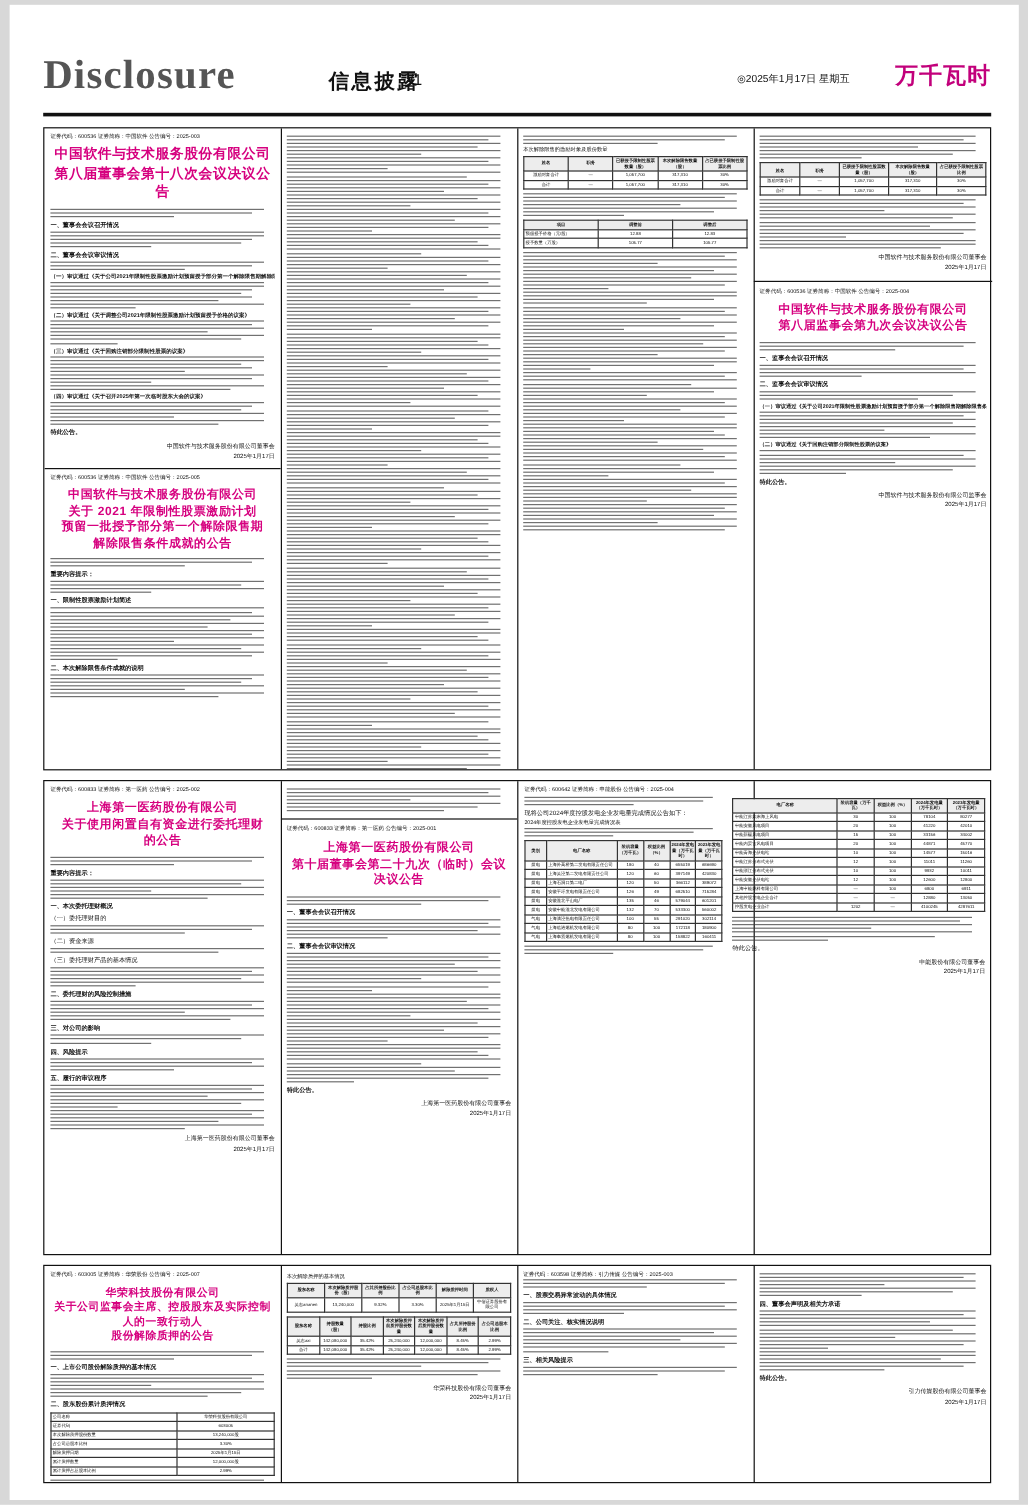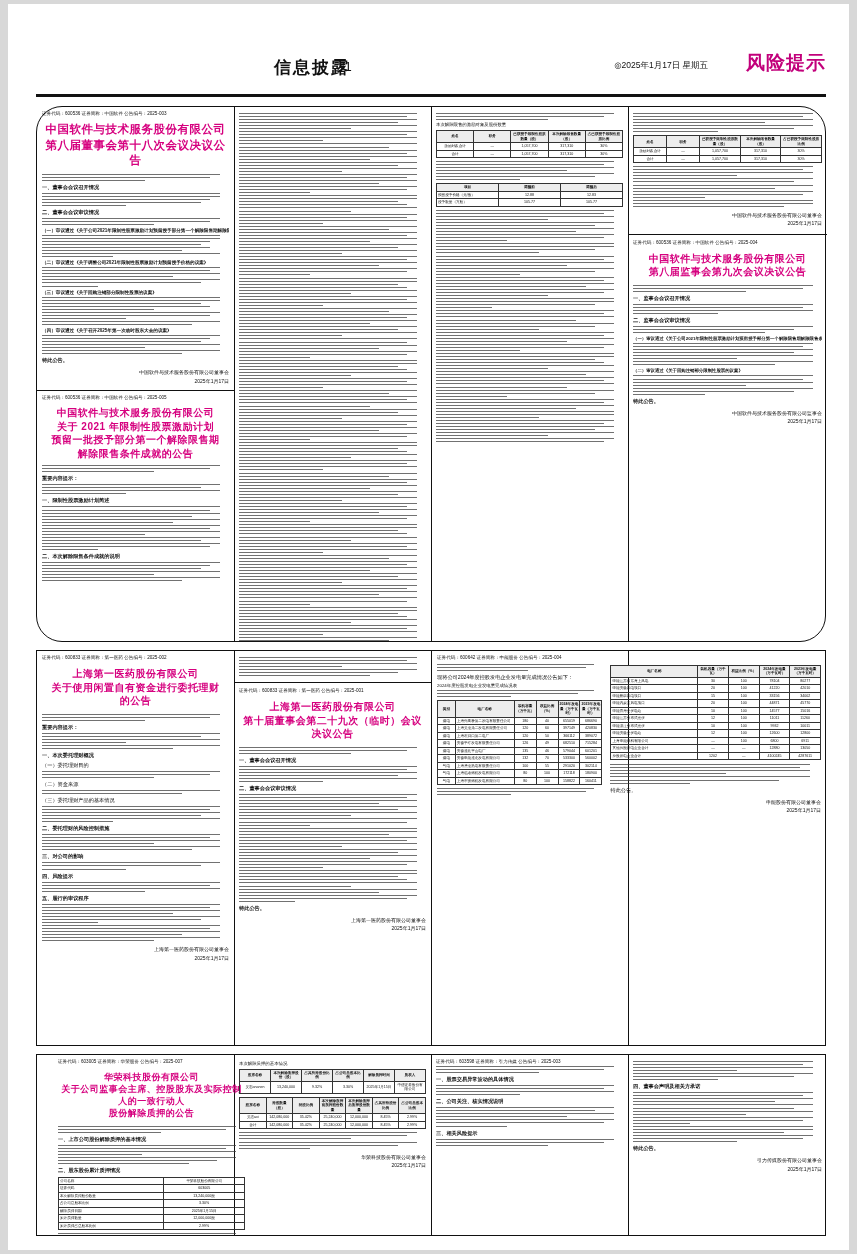--- a/index.html
+++ b/index.html
@@ -86,27 +86,28 @@
   table.mini th{background:#ededed;font-weight:bold;}
   table.mini td.l{text-align:left;}
   .cap{font-size:4.4px;color:#111;margin:2px 0 1px;}
 </style>
 </head>
 <body>
 
 <div class="page">
 
   <div class="masthead">
+    <div class="mast-title">Disclosure</div>
     <div class="mast-cn">信息披露</div>
     <div class="mast-page">/1</div>
     <div class="mast-date">◎2025年1月17日 星期五</div>
-    <div class="mast-paper">风险提示</div>
+    <div class="mast-paper">万千瓦时</div>
   </div>
 
-  <div class="box" style="left:28px;top:102px;width:790px;height:536px;border-radius:26px;">
+  <div class="box" style="left:28px;top:102px;width:790px;height:536px;">
     <div class="vsplit" style="left:197px;"></div>
     <div class="vsplit" style="left:394px;"></div>
     <div class="vsplit" style="left:591px;"></div>
 
     <div class="col" style="left:0;top:0;width:197px;height:100%;padding:4px 5px;">
       <div class="hdr">证券代码：600536    证券简称：中国软件    公告编号：2025-003</div>
       <div class="title t14" style="white-space:pre-line;margin:6px 0 5px;">中国软件与技术服务股份有限公司
 第八届董事会第十八次会议决议公告</div>
       <div class="para">
         <div class="ln s95"></div>
@@ -1039,21 +1040,21 @@
         </div>
       </div>
     </div>
   </div>
 
   <div class="box" style="left:28px;top:1050px;width:790px;height:182px;">
     <div class="vsplit" style="left:197px;"></div>
     <div class="vsplit" style="left:394px;"></div>
     <div class="vsplit" style="left:591px;"></div>
 
-    <div class="col" style="left:16px;top:0;width:197px;height:100%;padding:4px 5px;">
+    <div class="col" style="left:0;top:0;width:197px;height:100%;padding:4px 5px;">
       <div class="hdr">证券代码：603005    证券简称：华荣股份    公告编号：2025-007</div>
       <div class="title t11" style="white-space:pre-line;margin:7px 0 6px;">华荣科技股份有限公司
 关于公司监事会主席、控股股东及实际控制人的一致行动人
 股份解除质押的公告</div>
       <div class="para">
         <div class="ln s95"></div>
           <div class="ln s90"></div>
           <div class="ln s55"></div>
       </div>
       <div class="sub">一、上市公司股份解除质押的基本情况</div>

